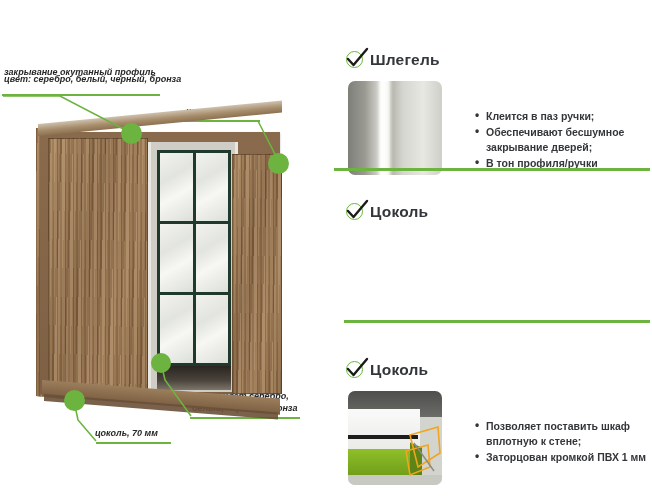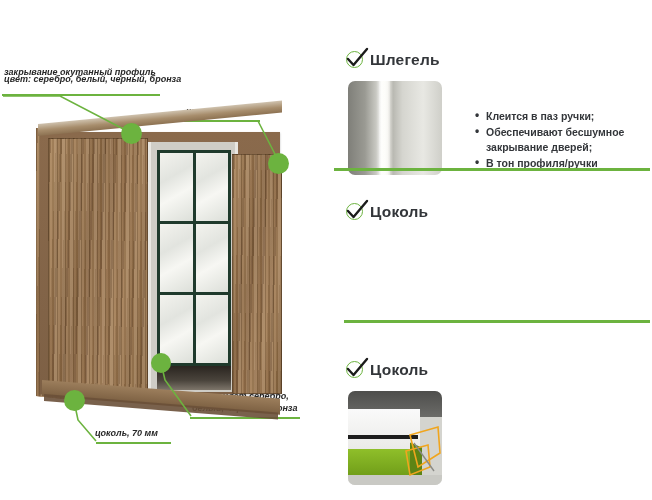--- a/index.html
+++ b/index.html
@@ -307,17 +307,22 @@
           <div style="position:absolute;left:0;top:44px;width:70px;height:4px;background:#1d1d1d;"></div>
           <div style="position:absolute;left:0;top:58px;width:66px;height:28px;background:linear-gradient(180deg,#8fbf2a,#6f9c18);"></div>
           <div style="position:absolute;left:62px;top:54px;width:12px;height:34px;background:#5d8415;transform:skewY(22deg);"></div>
           <div style="position:absolute;left:0;top:84px;width:100%;height:12px;background:#c9c9c4;"></div>
           <svg style="position:absolute;left:56px;top:32px;" width="44" height="58" viewBox="0 0 44 58">
             <path d="M6 12 L34 4 L36 30 L14 44 Z" fill="none" stroke="#f0a51e" stroke-width="1.6"></path>
             <path d="M2 28 L24 22 L26 44 L6 52 Z" fill="none" stroke="#f0a51e" stroke-width="1.6"></path>
             <path d="M10 20 L30 48" fill="none" stroke="#8a8a86" stroke-width="1.4"></path>
           </svg>
         </div>
+        <ul class="bullets">
+          <li>Позволяет поставить шкаф
+вплотную к стене;</li>
+          <li>Заторцован кромкой ПВХ 1 мм</li>
+        </ul>
       </div>
     </div>
 
   </div>
 </div>
 
 </body></html>

